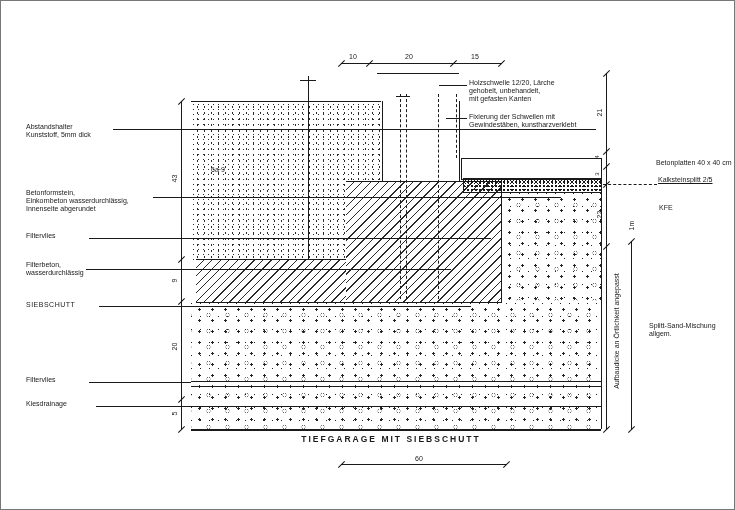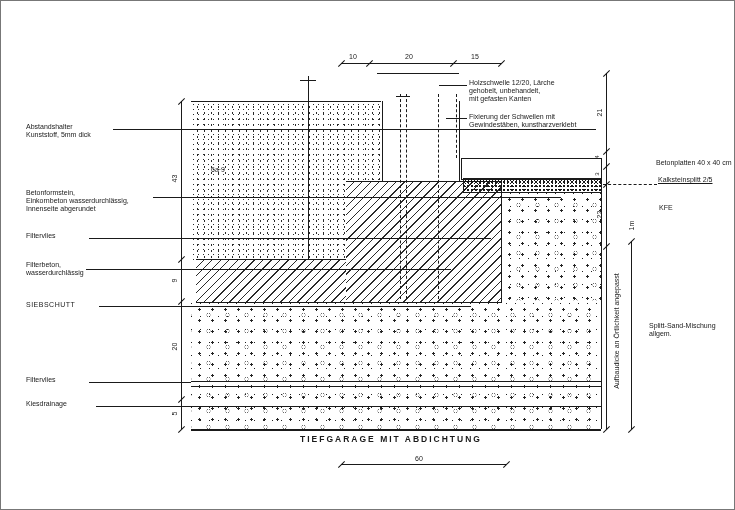--- a/index.html
+++ b/index.html
@@ -155,14 +155,14 @@
   <div class="lbl" style="left:468px;top:112px;">Fixierung der Schwellen mit
 Gewindestäben, kunstharzverklebt</div>
 
   <div class="lbl" style="left:655px;top:158px;">Betonplatten 40 x 40 cm</div>
   <div class="lbl" style="left:657px;top:175px;text-decoration:underline;">Kalksteinsplitt 2/5</div>
   <div class="lbl" style="left:658px;top:203px;">KFE</div>
   <div class="lbl" style="left:648px;top:321px;">Splitt-Sand-Mischung allgem.</div>
 
   <div class="lbl" style="left:210px;top:165px;">6a·9</div>
 
-  <div class="title" style="left:240px;top:433px;width:300px;">TIEFGARAGE MIT ABDICHTUNG</div>
+  <div class="title" style="left:240px;top:433px;width:300px;">TIEFGARAGE MIT SIEBSCHUTT</div>
 </div>
 
 </body></html>

